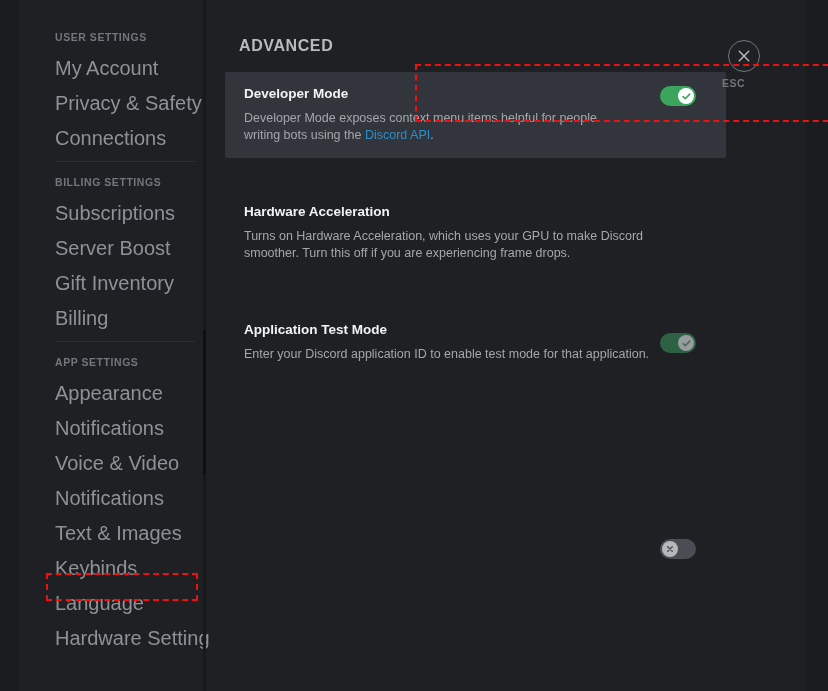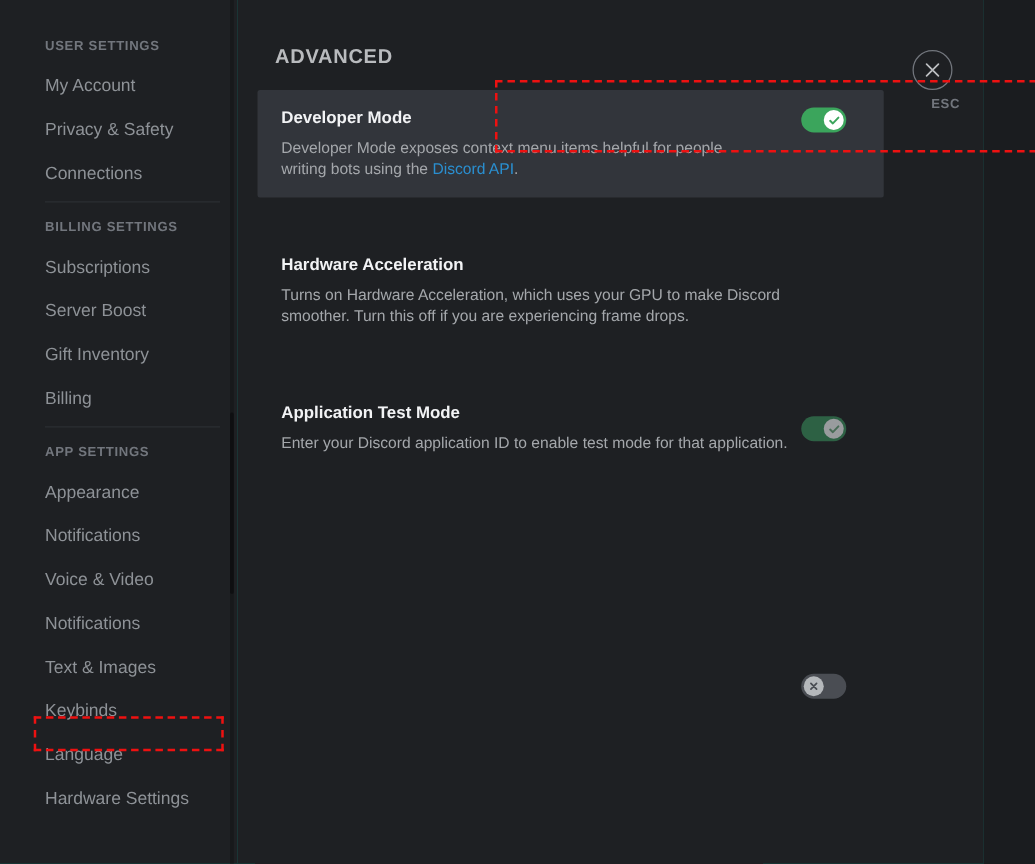--- a/index.html
+++ b/index.html
@@ -11,21 +11,22 @@
     background: #1a1c1f;
     font-family: "Liberation Sans", sans-serif;
     -webkit-font-smoothing: antialiased;
   }
 
   .app {
     position: relative;
     width: 787px;
     height: 691px;
     display: flex;
-    background: #0f766e;
+    background: #6d28d9;
+    margin-left: 19px;
   }
 
   
   .sidebar {
     position: relative;
     width: 190px;
     height: 691px;
     background: #1e2023;
     padding-top: 30px;
     flex: 0 0 190px;
@@ -42,21 +43,21 @@
     letter-spacing: 0.55px;
     color: #72767d;
     padding: 0 10px 0 36px;
     margin-bottom: 10px;
     text-transform: uppercase;
     line-height: 14px;
   }
 
   .nav-item {
     position: relative;
-    font-size: 14px;
+    font-size: 20px;
     color: #8e9297;
     padding: 5px 10px 5px 36px;
     margin-bottom: 7px;
     line-height: 18px;
     border-radius: 4px;
     cursor: pointer;
     white-space: nowrap;
   }
 
   .divider {
@@ -193,24 +194,24 @@
   #annot-developer-mode {
     left: 206px;
     top: 64px;
     width: 543px;
     height: 58px;
   }
 
   
   .esc {
     position: absolute;
-    right: 19px;
+    right: 40px;
     top: 40px;
     width: 44px;
-    text-align: right;
+    text-align: left;
     cursor: pointer;
     z-index: 30;
   }
   .esc-circle {
     width: 32px;
     height: 32px;
     margin: 0 auto 5px auto;
     border: 1.5px solid #72767d;
     border-radius: 50%;
     display: flex;

